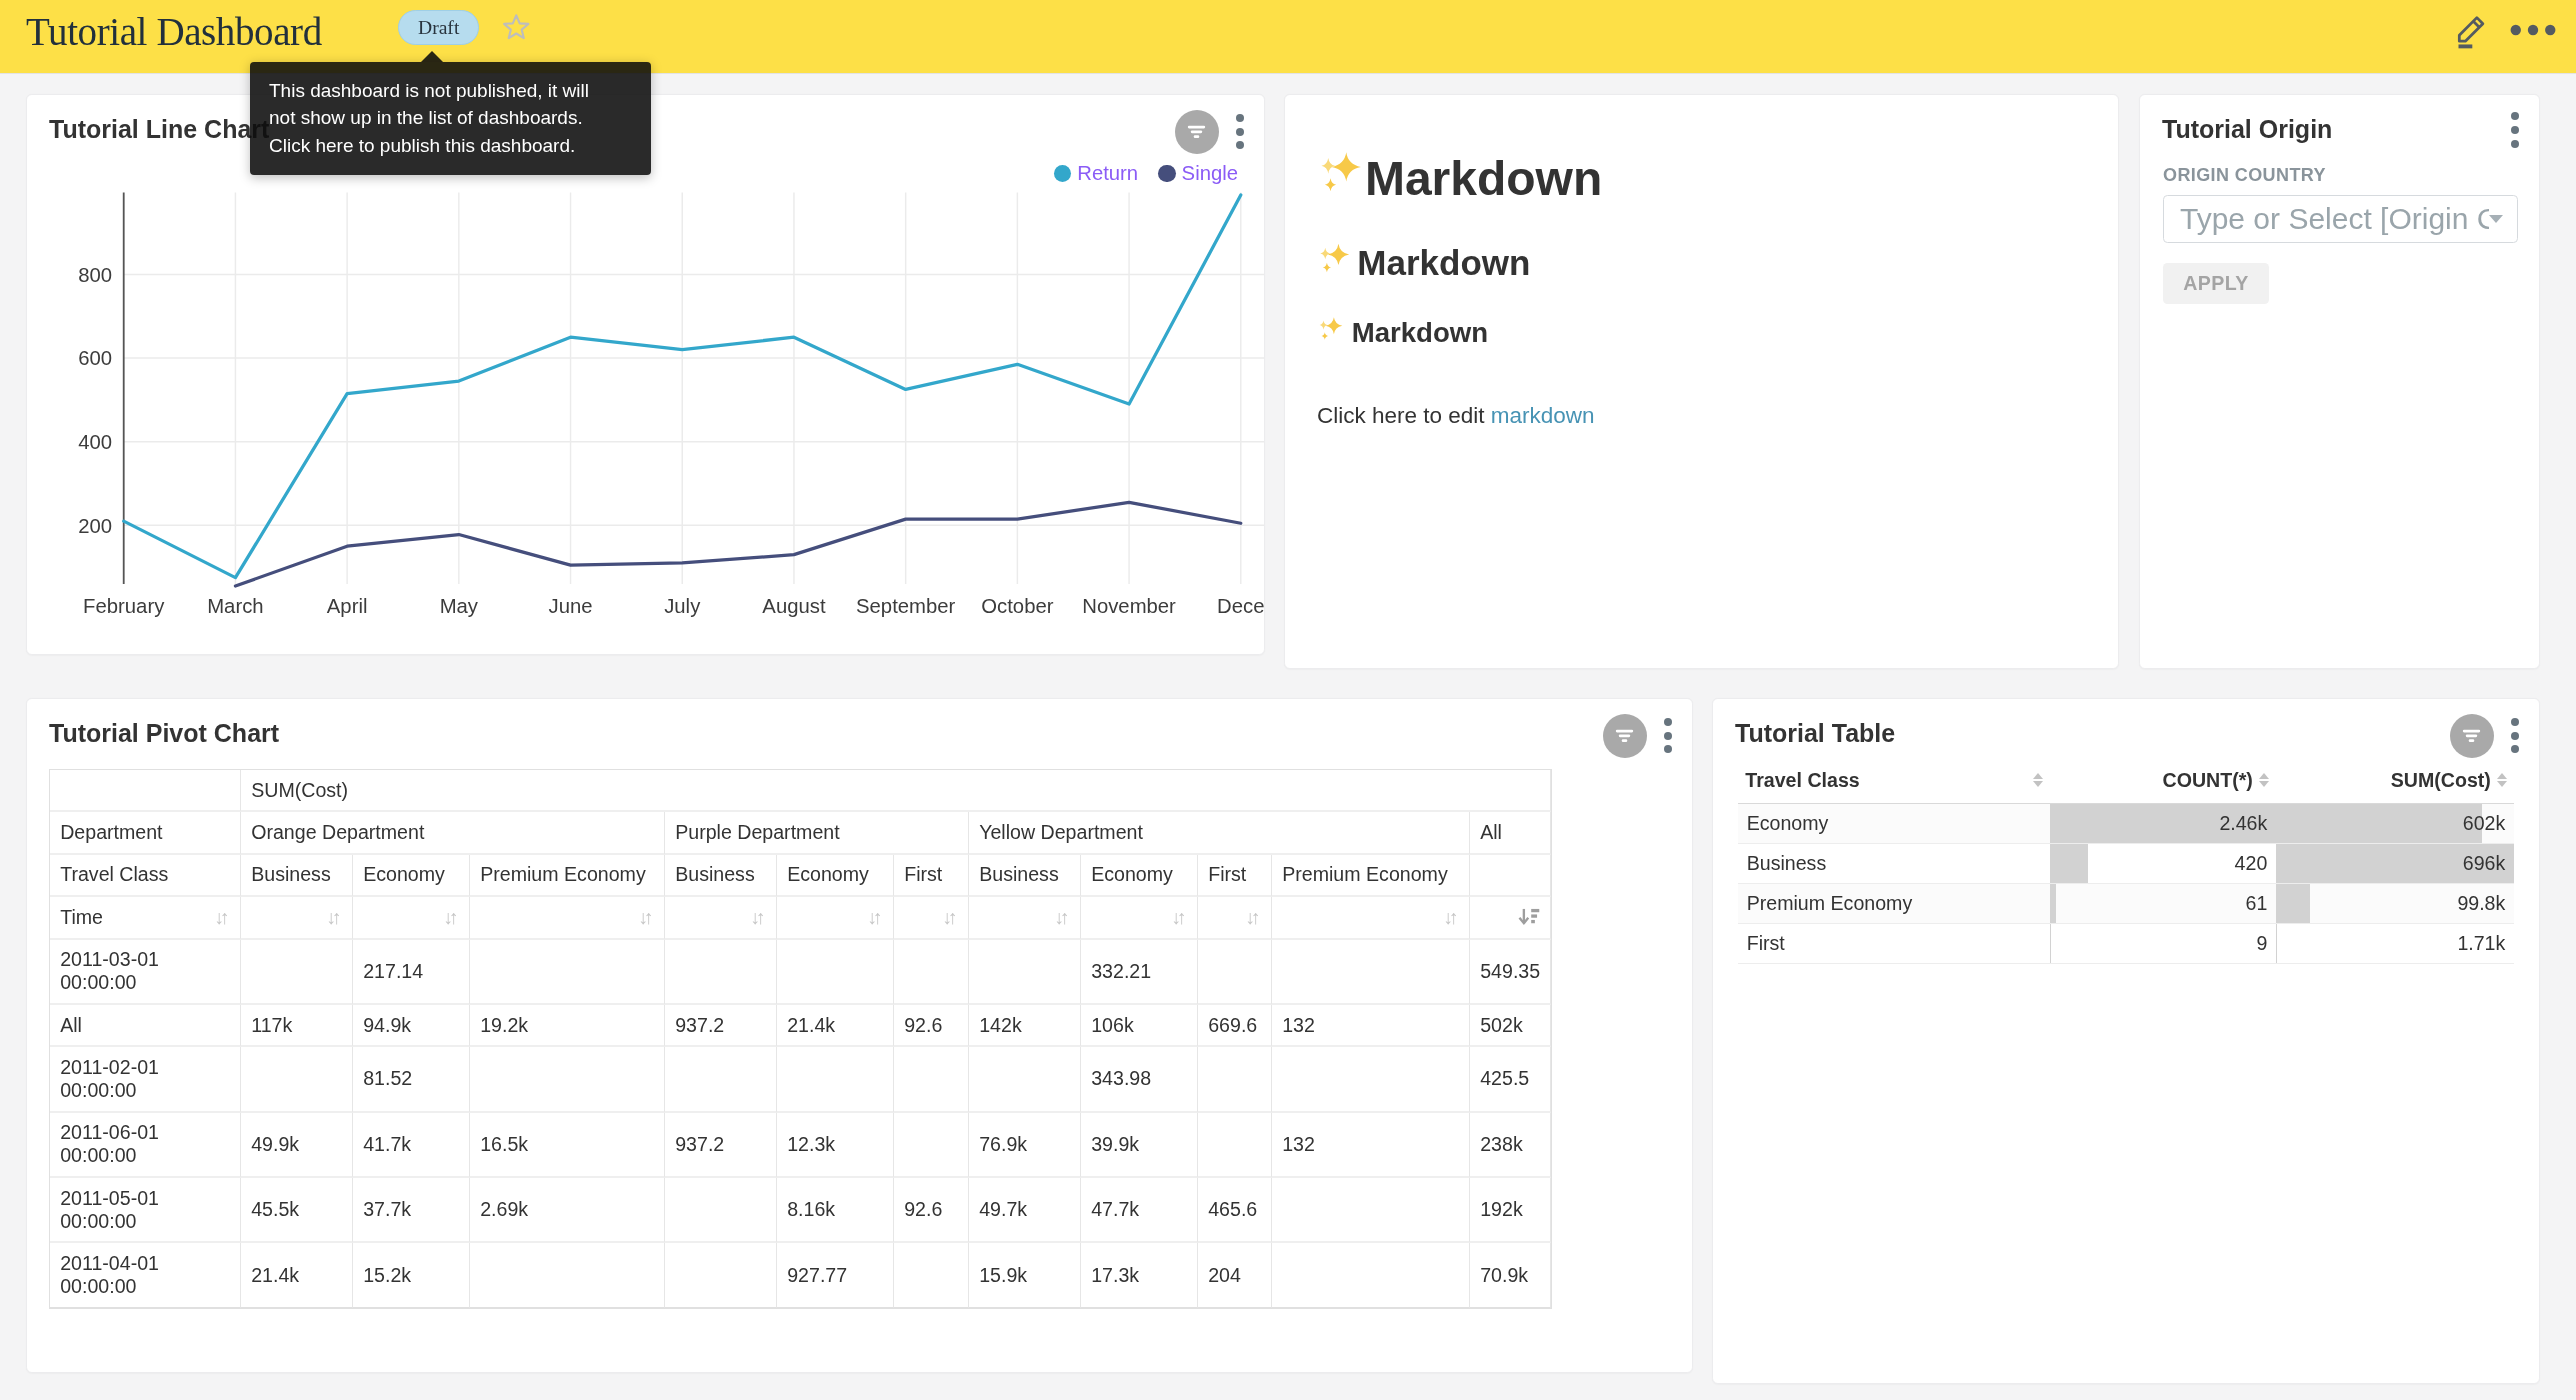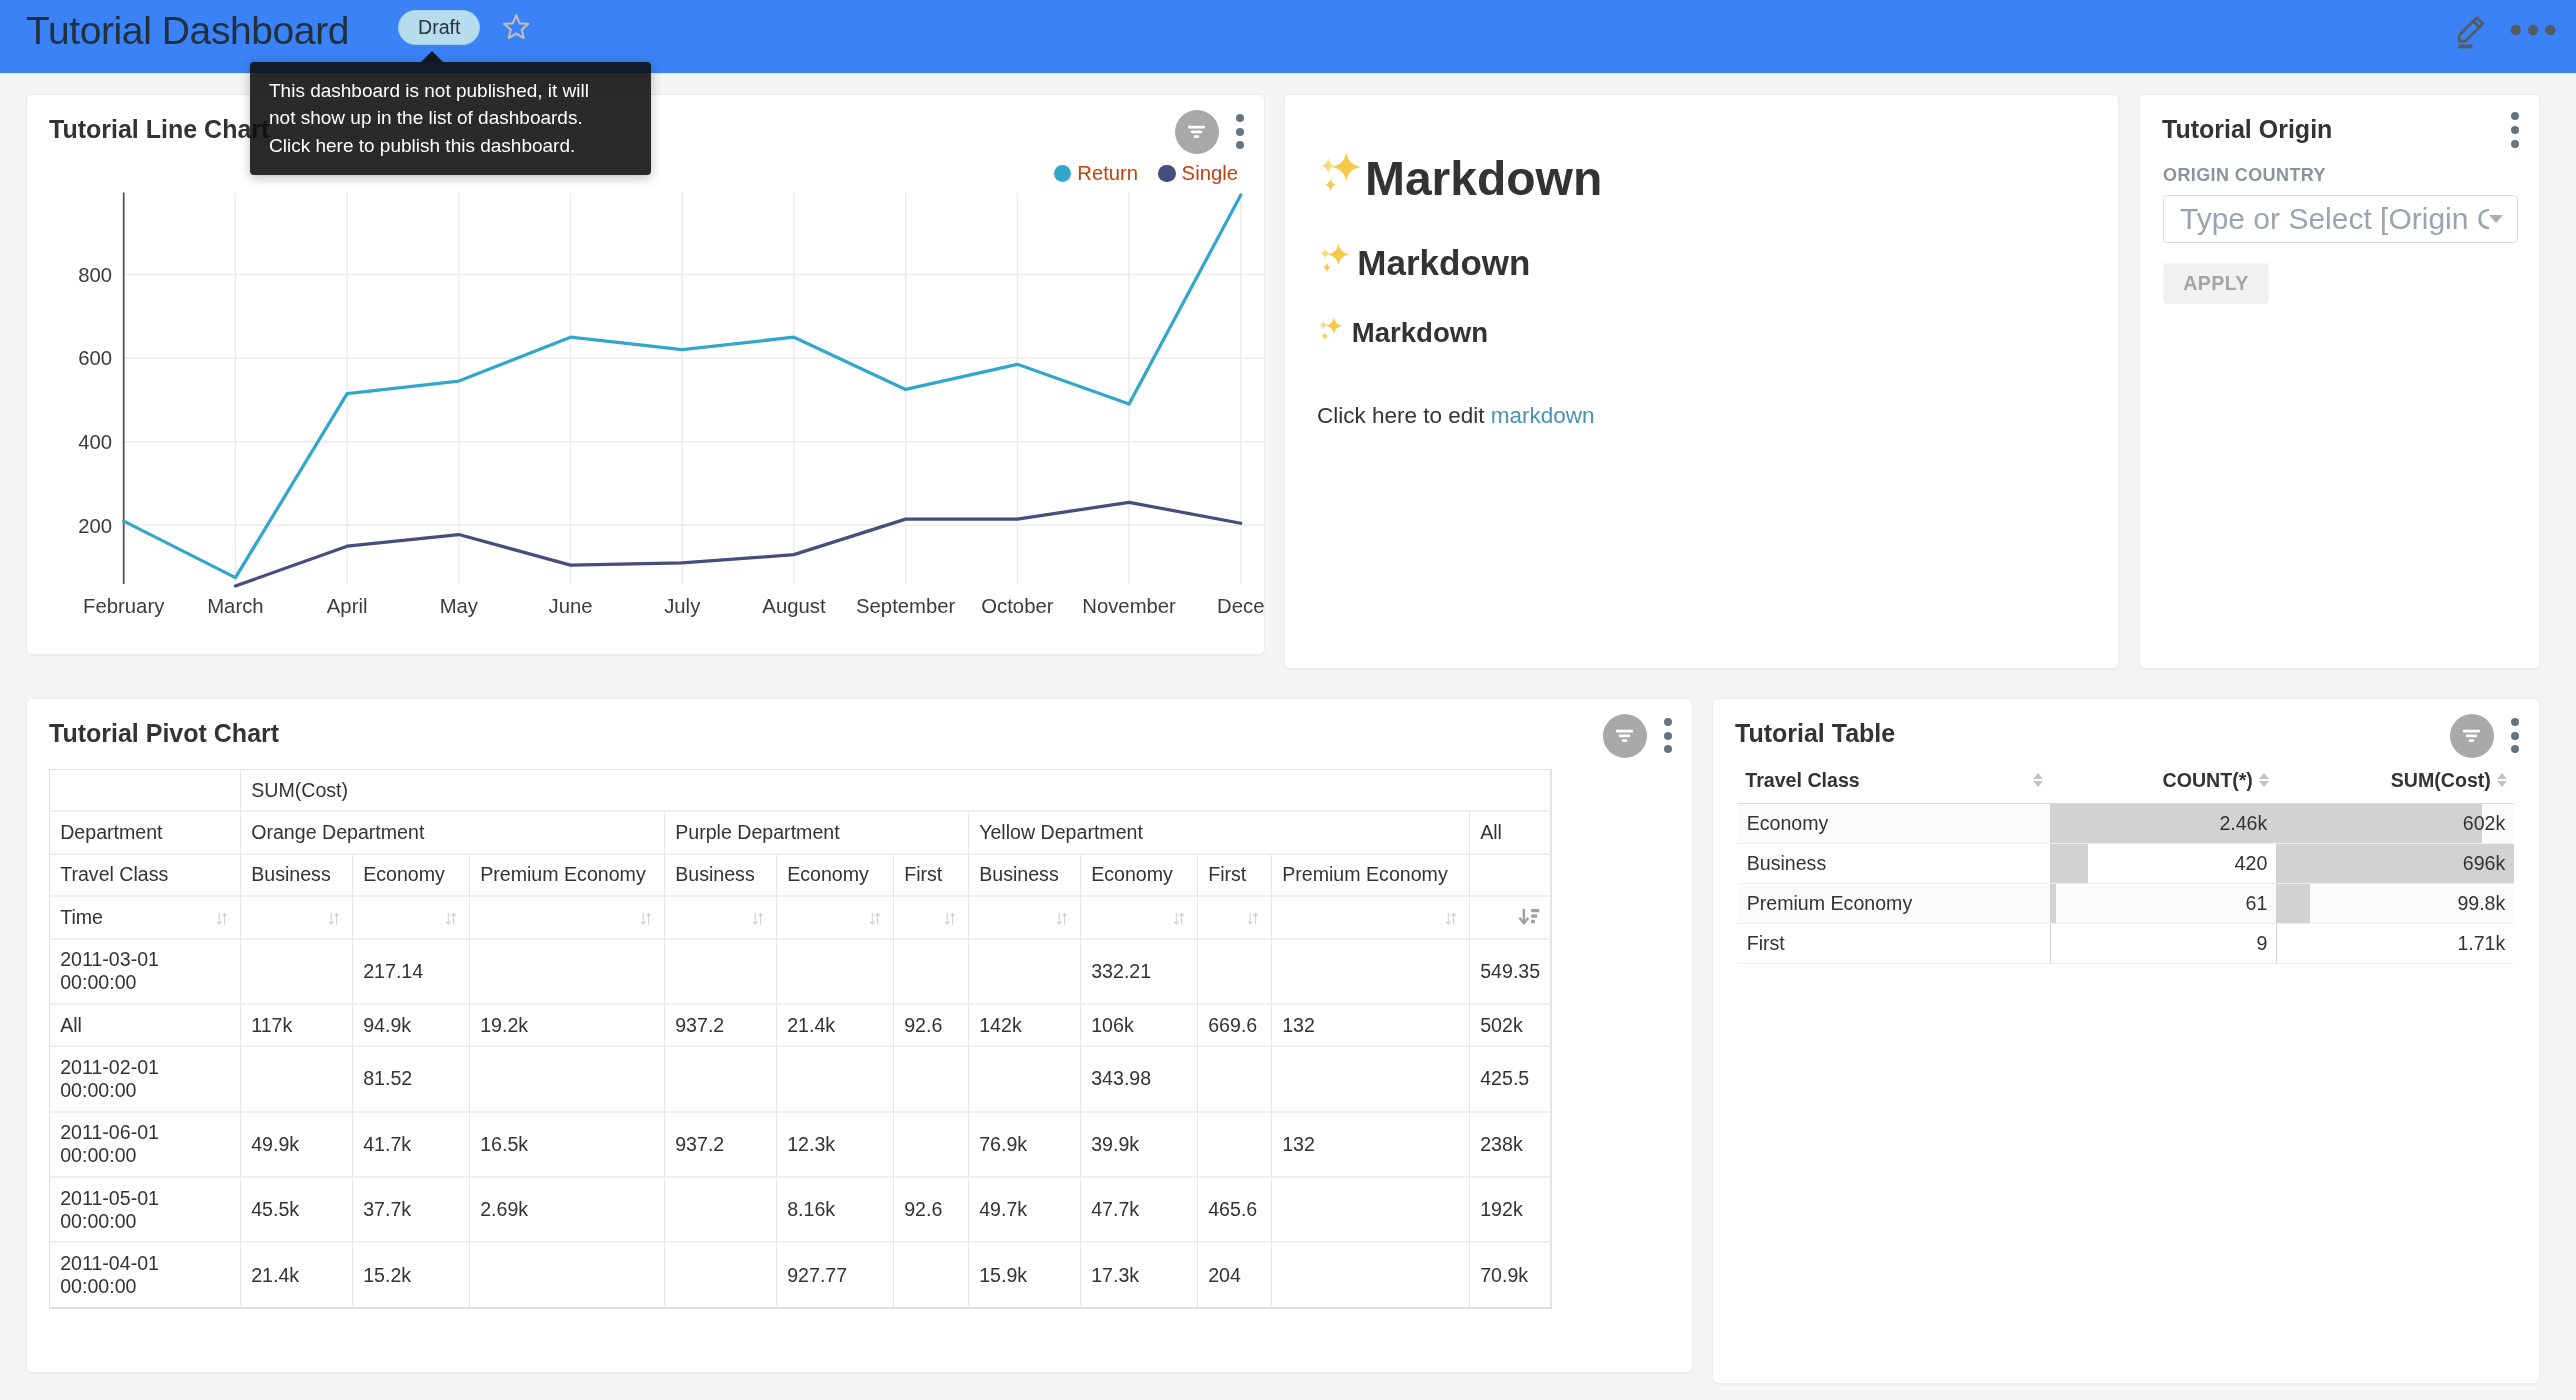--- a/index.html
+++ b/index.html
@@ -1,20 +1,20 @@
 <!DOCTYPE html>
 <html style="font-size:11.6px"><head>
 <meta charset="utf-8">
 <style>
   html,body{margin:0;padding:0;}
   body{font-family:"Liberation Sans","DejaVu Sans",sans-serif;background:#f4f4f5;}
   #stage{position:relative;width:2576px;height:1400px;background:#f4f4f5;overflow:hidden;}
 
   
-  .app-header{position:absolute;left:0;top:0;width:2576px;height:73px;background:#3b82f6;border-bottom:1.5px solid #e3e3e4;}
+  .app-header{position:absolute;left:0;top:0;width:2576px;height:73px;background:#fde047;border-bottom:1.5px solid #e3e3e4;font-family:Liberation Serif, serif;}
   .dash-title{position:absolute;left:26px;top:8.7px;font-size:39px;font-weight:500;color:#22303c;letter-spacing:-0.4px;}
   .draft-pill{position:absolute;left:398px;top:10.2px;height:33px;line-height:33px;padding:0 19px;border-radius:17.4px;background:#b6dcee;border:0.7px solid #9fcfe6;color:#29343e;font-size:19.6px;cursor:pointer;}
   .star-btn{position:absolute;left:501px;top:11.6px;width:30.5px;height:30.5px;cursor:pointer;}
   .hdr-icons{position:absolute;right:20.3px;top:10.2px;display:flex;align-items:center;gap:19px;}
   .icon-btn{cursor:pointer;display:flex;align-items:center;justify-content:center;}
 
   
   .tooltip{position:absolute;left:250px;top:62px;width:363px;background:rgba(12,12,12,0.88);color:#fff;font-size:19px;line-height:1.47;padding:14.5px 19px;border-radius:4px;z-index:60;box-shadow:0 2.9px 10.2px rgba(0,0,0,0.25);}
   .tooltip .arrow{position:absolute;top:-11px;left:171px;width:0;height:0;border-left:11px solid transparent;border-right:11px solid transparent;border-bottom:11.6px solid rgba(12,12,12,0.88);}
 
@@ -25,21 +25,21 @@
   #panel-filter{left:2139px;top:94px;width:399px;height:573px;}
   #panel-pivot{left:26px;top:698px;width:1665px;height:673px;}
   #panel-table{left:1712px;top:698px;width:826px;height:684px;}
   .panel-title{position:absolute;left:22px;top:20.3px;font-size:25px;font-weight:600;color:#333;}
   .chart-icons{position:absolute;right:19px;top:14.5px;display:flex;align-items:center;gap:16px;}
   .filter-badge{width:44px;height:44px;border-radius:50%;background:#a9a9a9;display:flex;align-items:center;justify-content:center;cursor:pointer;}
   .kebab{width:10.2px;height:41px;display:flex;flex-direction:column;align-items:center;justify-content:center;gap:5.8px;cursor:pointer;}
   .kebab i{width:8px;height:8px;border-radius:50%;background:#67747e;}
 
   
-  .legend{position:absolute;top:67px;right:26px;display:flex;gap:20.3px;align-items:center;font-size:20.3px;color:#c2410c;}
+  .legend{position:absolute;top:67px;right:26px;display:flex;gap:20.3px;align-items:center;font-size:20.3px;color:#8b5cf6;}
   .legend .item{display:flex;align-items:center;gap:5.8px;cursor:pointer;}
   .legend .dot{width:17.4px;height:17.4px;border-radius:50%;}
   #line-svg{position:absolute;left:22px;top:93px;}
 
   
   .md-body{position:absolute;left:32px;top:26px;right:29px;color:#333;}
   .md-h1{margin-top:29px;font-size:48px;font-weight:700;display:flex;align-items:center;gap:2.9px;}
   .md-h2{margin-top:36px;font-size:35px;font-weight:700;display:flex;align-items:center;gap:7.3px;}
   .md-h3{margin-top:33px;font-size:27.6px;font-weight:700;display:flex;align-items:center;gap:8.7px;}
   .md-p{margin-top:54px;font-size:22.5px;color:#333;}

